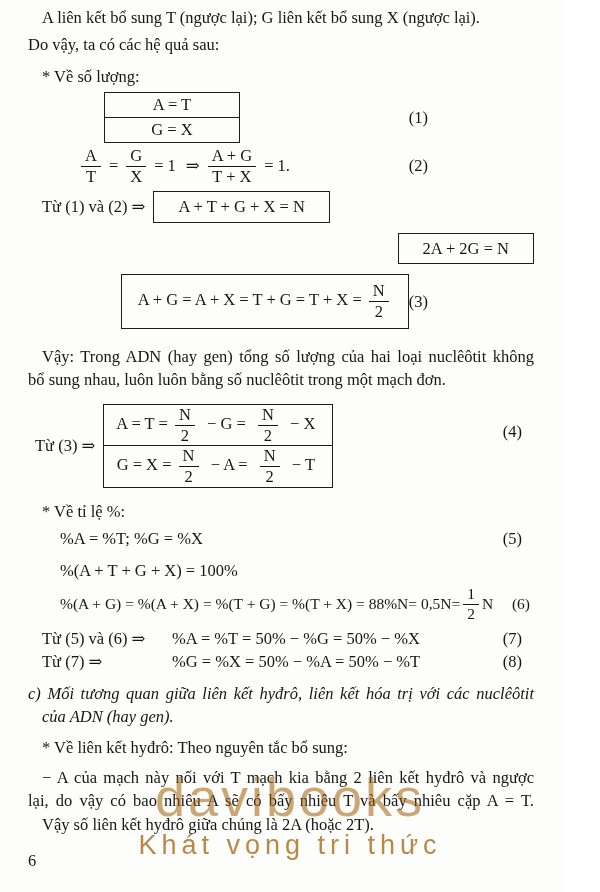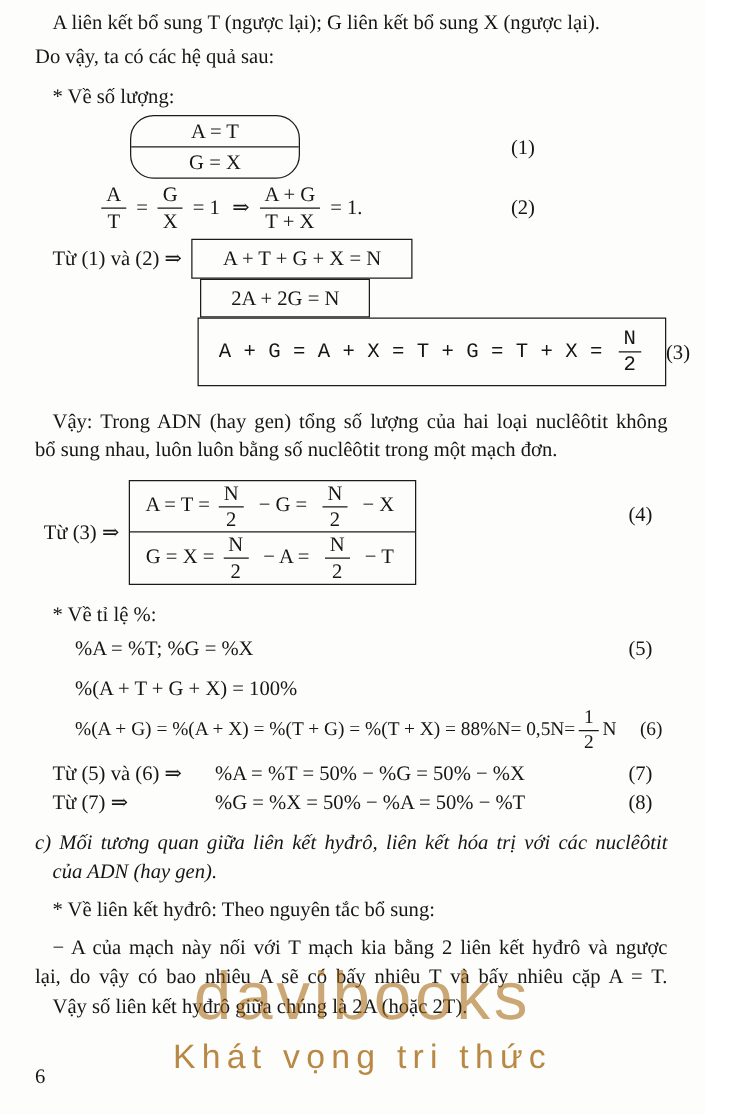--- a/index.html
+++ b/index.html
@@ -22,40 +22,40 @@
   .eqrow { display: flex; align-items: center; }
   .eqnum { margin-left: auto; white-space: nowrap; }
   .num-mid { margin-right: 106px; }
   .num-right { margin-right: 12px; }
   .num-edge { margin-right: 4px; }
   .num-top { align-self: flex-start; margin-top: 16px; }
   .box { border: 1.6px solid #1c1c1c; background: transparent; }
   .box-split .row { padding: 1px 12px; text-align: center; line-height: 1.32; }
   .box-split .row + .row { border-top: 1.6px solid #1c1c1c; }
   .box-pad { padding: 3px 24px; white-space: nowrap; }
-  .box-big { padding: 7px 16px; white-space: nowrap; font-family: Liberation Mono, monospace; }
+  .box-big { padding: 7px 16px; white-space: nowrap; }
   .frac {
     display: inline-flex; flex-direction: column;
     vertical-align: middle; text-align: center;
     line-height: 1.08; margin: 0 3px;
   }
   .frac .top { border-bottom: 1.2px solid #161616; padding: 0 4px 1px; }
   .frac .bot { padding-top: 1px; }
   .op { margin: 0 5px; white-space: nowrap; }
   .lbl { white-space: nowrap; }
   .mt4 { margin-top: 4px; } .mt6 { margin-top: 6px; }
-  .mt8 { margin-top: 8px; } .mt10 { margin-top: 0; }
+  .mt8 { margin-top: 8px; } .mt10 { margin-top: 10px; justify-content: flex-end; }
   .mt12 { margin-top: 12px; } .mt16 { margin-top: 16px; }
   .ml7 { margin-left: 7px; } .ml14 { margin-left: 14px; }
   .ml32 { margin-left: 32px; } .ml50 { margin-left: 50px; }
   .ml76 { margin-left: 76px; } .ml130 { margin-left: 130px; }
   .ml132 { margin-left: 132px; }
   .gap8 { margin-left: 8px; }
   .lblw { width: 130px; flex: 0 0 130px; }
-  .b1 { width: 136px; border-radius: 19px; }
+  .b1 { width: 136px; }
   .wm {
     position: absolute; left: 0; right: 0; bottom: 28px;
     text-align: center; z-index: 2; pointer-events: none;
     font-family: "Liberation Sans", "DejaVu Sans", sans-serif;
     color: #a16207;
     padding-left: 16px;
   }
   .wm-brand { font-size: 54px; letter-spacing: 3px; opacity: 0.55; line-height: 1.0; }
   .wm-tag { font-size: 27px; letter-spacing: 5px; opacity: 0.75; margin-top: 2px; }
   .pageno { position: absolute; left: 28px; bottom: 20px; z-index: 3; }

